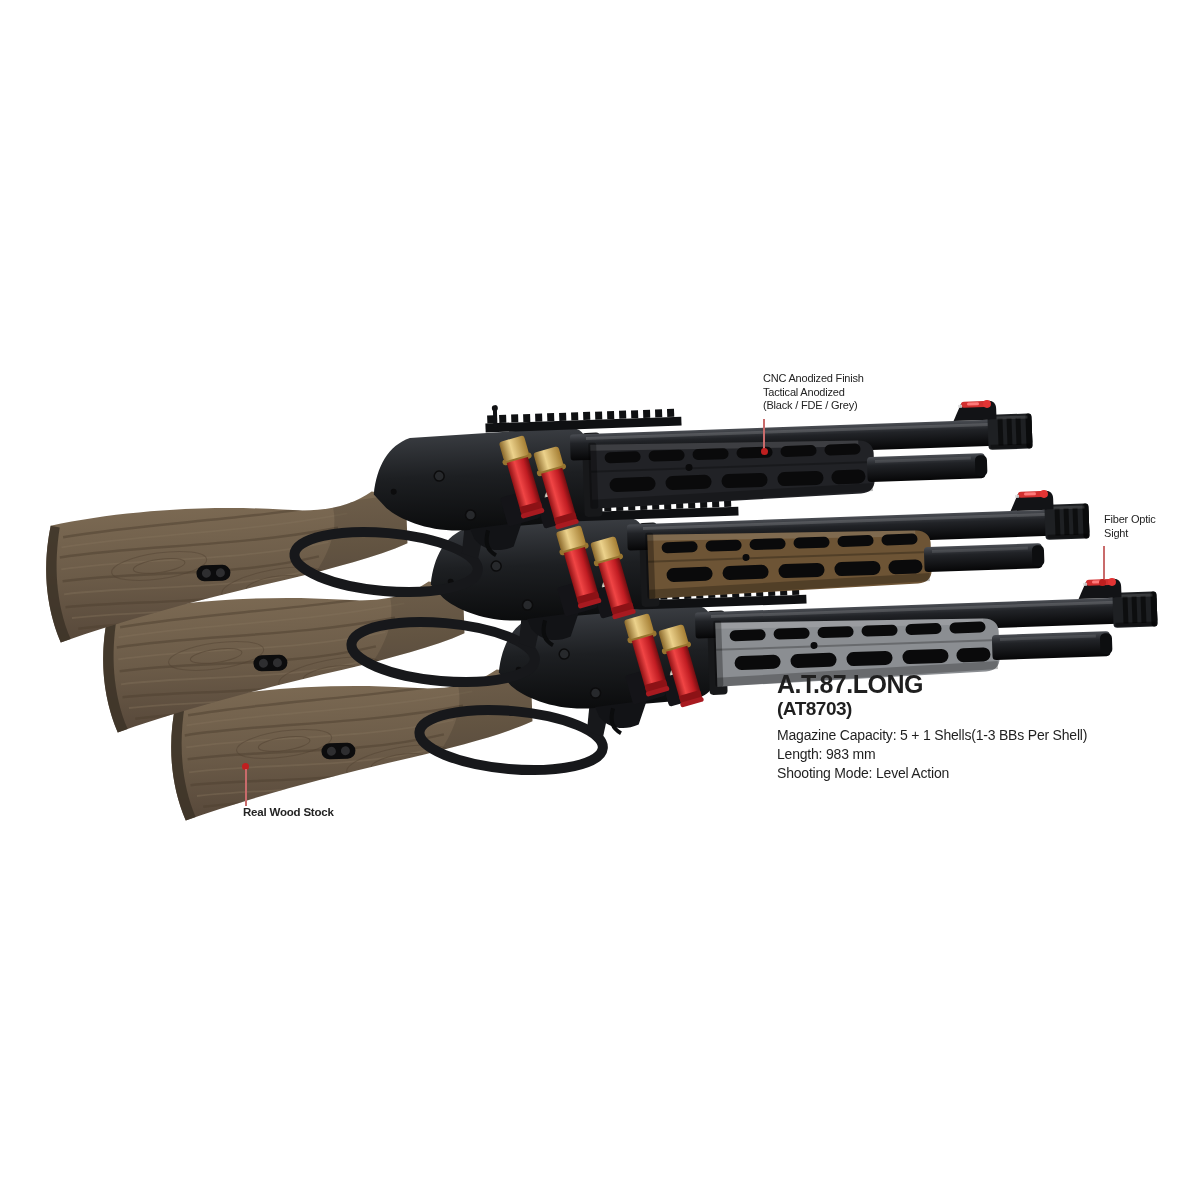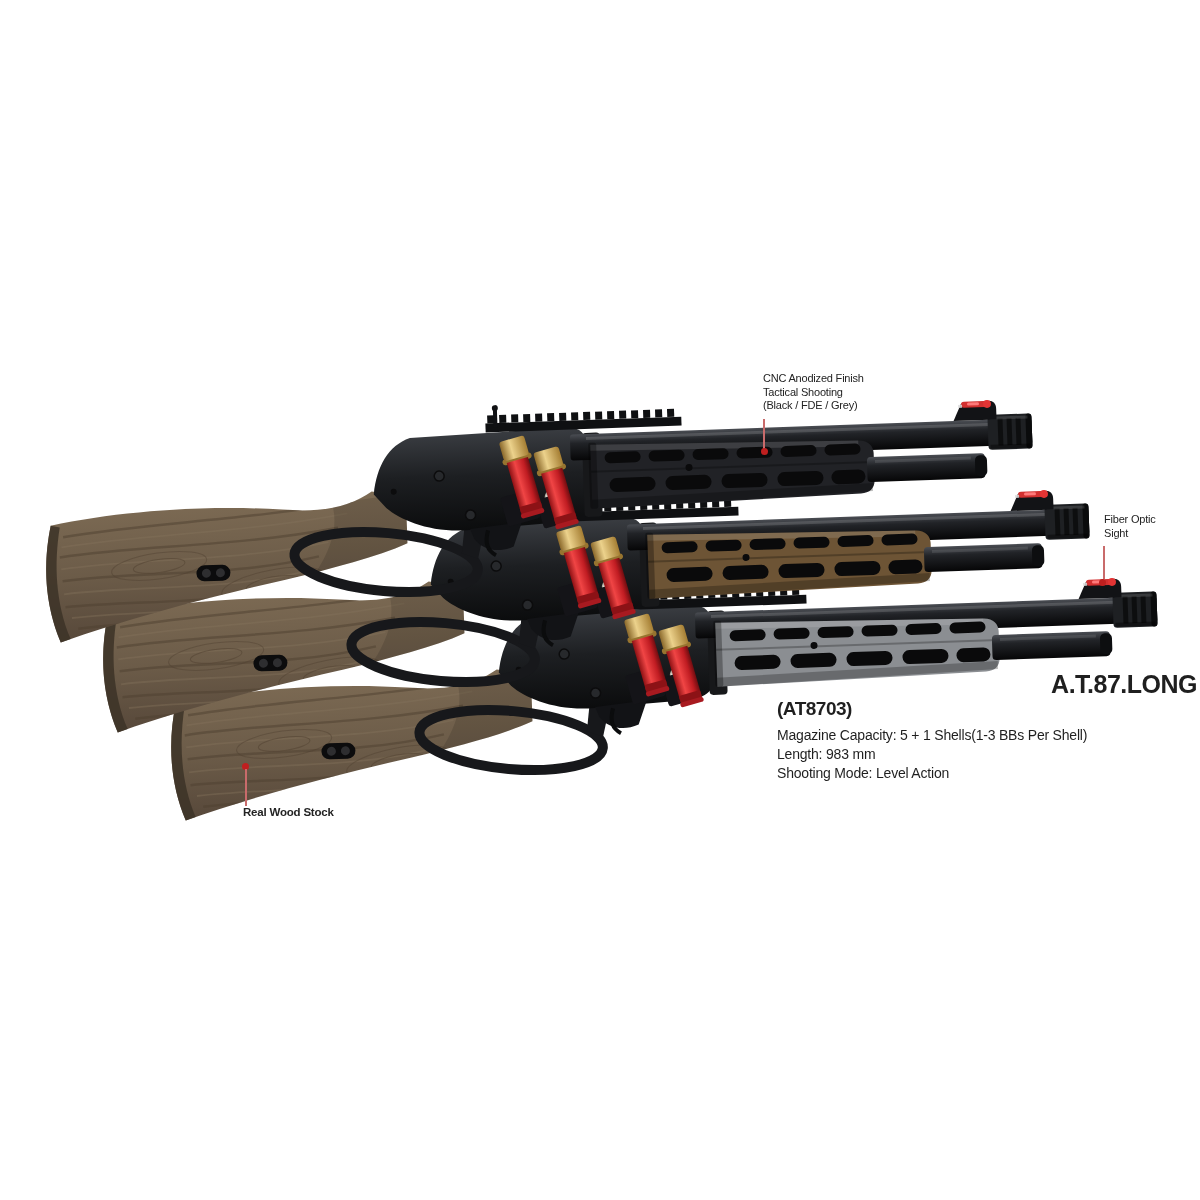--- a/index.html
+++ b/index.html
@@ -5,21 +5,21 @@
   html,body{margin:0;padding:0;}
   body{width:1200px;height:1200px;background:#ffffff;font-family:"Liberation Sans",sans-serif;}
   .canvas{position:relative;width:1200px;height:976px;background:#ffffff;overflow:hidden;}
   .canvas svg{position:absolute;left:0;top:0;}
   .note{position:absolute;color:#232323;font-size:11px;line-height:13.6px;font-weight:500;letter-spacing:-0.2px;}
   .note div{white-space:nowrap;}
   .callout-line{position:absolute;width:2px;background:#c96b6b;}
   .callout-dot{position:absolute;width:7px;height:7px;border-radius:50%;background:#bf1f1f;}
   .stock-note{font-size:11.5px;font-weight:600;}
   .info{position:absolute;left:777px;top:670px;width:420px;color:#1f1f1f;}
-  .info .title{font-size:25px;line-height:28px;font-weight:800;letter-spacing:-0.5px;text-align:right;}
+  .info .title{font-size:25px;line-height:28px;font-weight:800;letter-spacing:-0.5px;}
   .info .model{font-size:19px;line-height:22px;font-weight:800;letter-spacing:-0.5px;}
   .info .specs{margin-top:6px;font-size:14px;line-height:19.2px;font-weight:500;letter-spacing:-0.2px;}
   .info .specs div{white-space:nowrap;}
 </style>
 </head>
 <body>
 
 <div class="canvas">
 
   <svg width="1200" height="1200" viewBox="0 0 1200 1200">
@@ -203,21 +203,21 @@
       </g>
     </defs>
 
     <use href="#gun" transform="translate(153.5,584.4) rotate(-2)" color="#8b8e92"></use>
     <use href="#gun" transform="translate(85.5,496.4) rotate(-2)" color="#6d5435"></use>
     <use href="#gun" transform="translate(28.5,406.4) rotate(-2)" color="#212226"></use>
   </svg>
 
   <div class="note" style="left:763px;top:372px;">
     <div>CNC Anodized Finish</div>
-    <div>Tactical Shooting</div>
+    <div>Tactical Anodized</div>
     <div>(Black / FDE / Grey)</div>
   </div>
   <div class="callout-line" style="left:763px;top:419px;height:31px;"></div>
   <div class="callout-dot" style="left:761px;top:448px;"></div>
 
   <div class="note" style="left:1104px;top:513px;">
     <div>Fiber Optic</div>
     <div>Sight</div>
   </div>
   <div class="callout-line" style="left:1103px;top:546px;height:34px;"></div>

